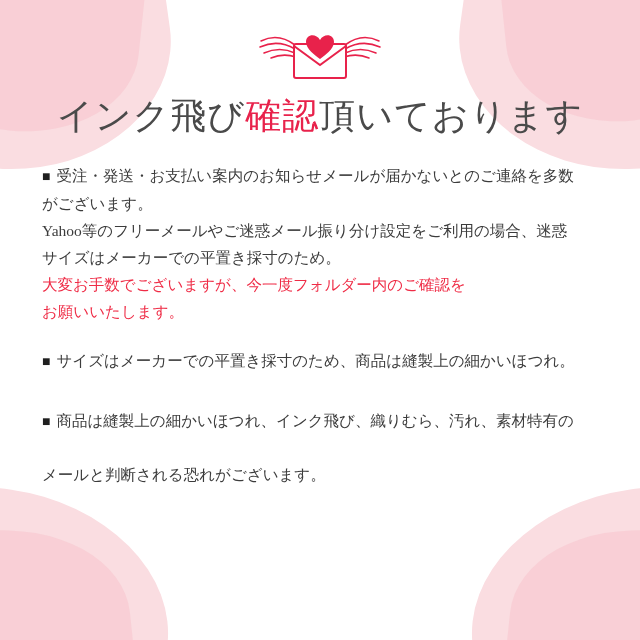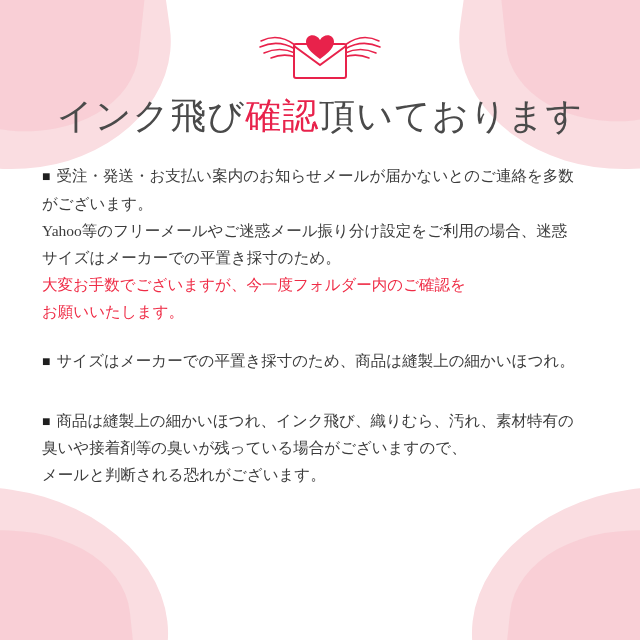--- a/index.html
+++ b/index.html
@@ -221,19 +221,19 @@
         <span class="sq">■</span><span>サイズはメーカーでの平置き採寸のため、商品は縫製上の細かいほつれ。</span>
       </p>
 
       <div class="spacer-sm"></div>
 
 
       <div class="spacer-sm"></div>
 
       <p class="para">
         <span class="sq">■</span><span>商品は縫製上の細かいほつれ、インク飛び、織りむら、汚れ、素材特有の</span><br>
-        <span>臭いや接着剤等の臭いが残っている場合がございますので、</span><br>
+        <br>
         <span>メールと判断される恐れがございます。</span>
       </p>
 
     </div>
   </div>
 </div>
 
 </body></html>

